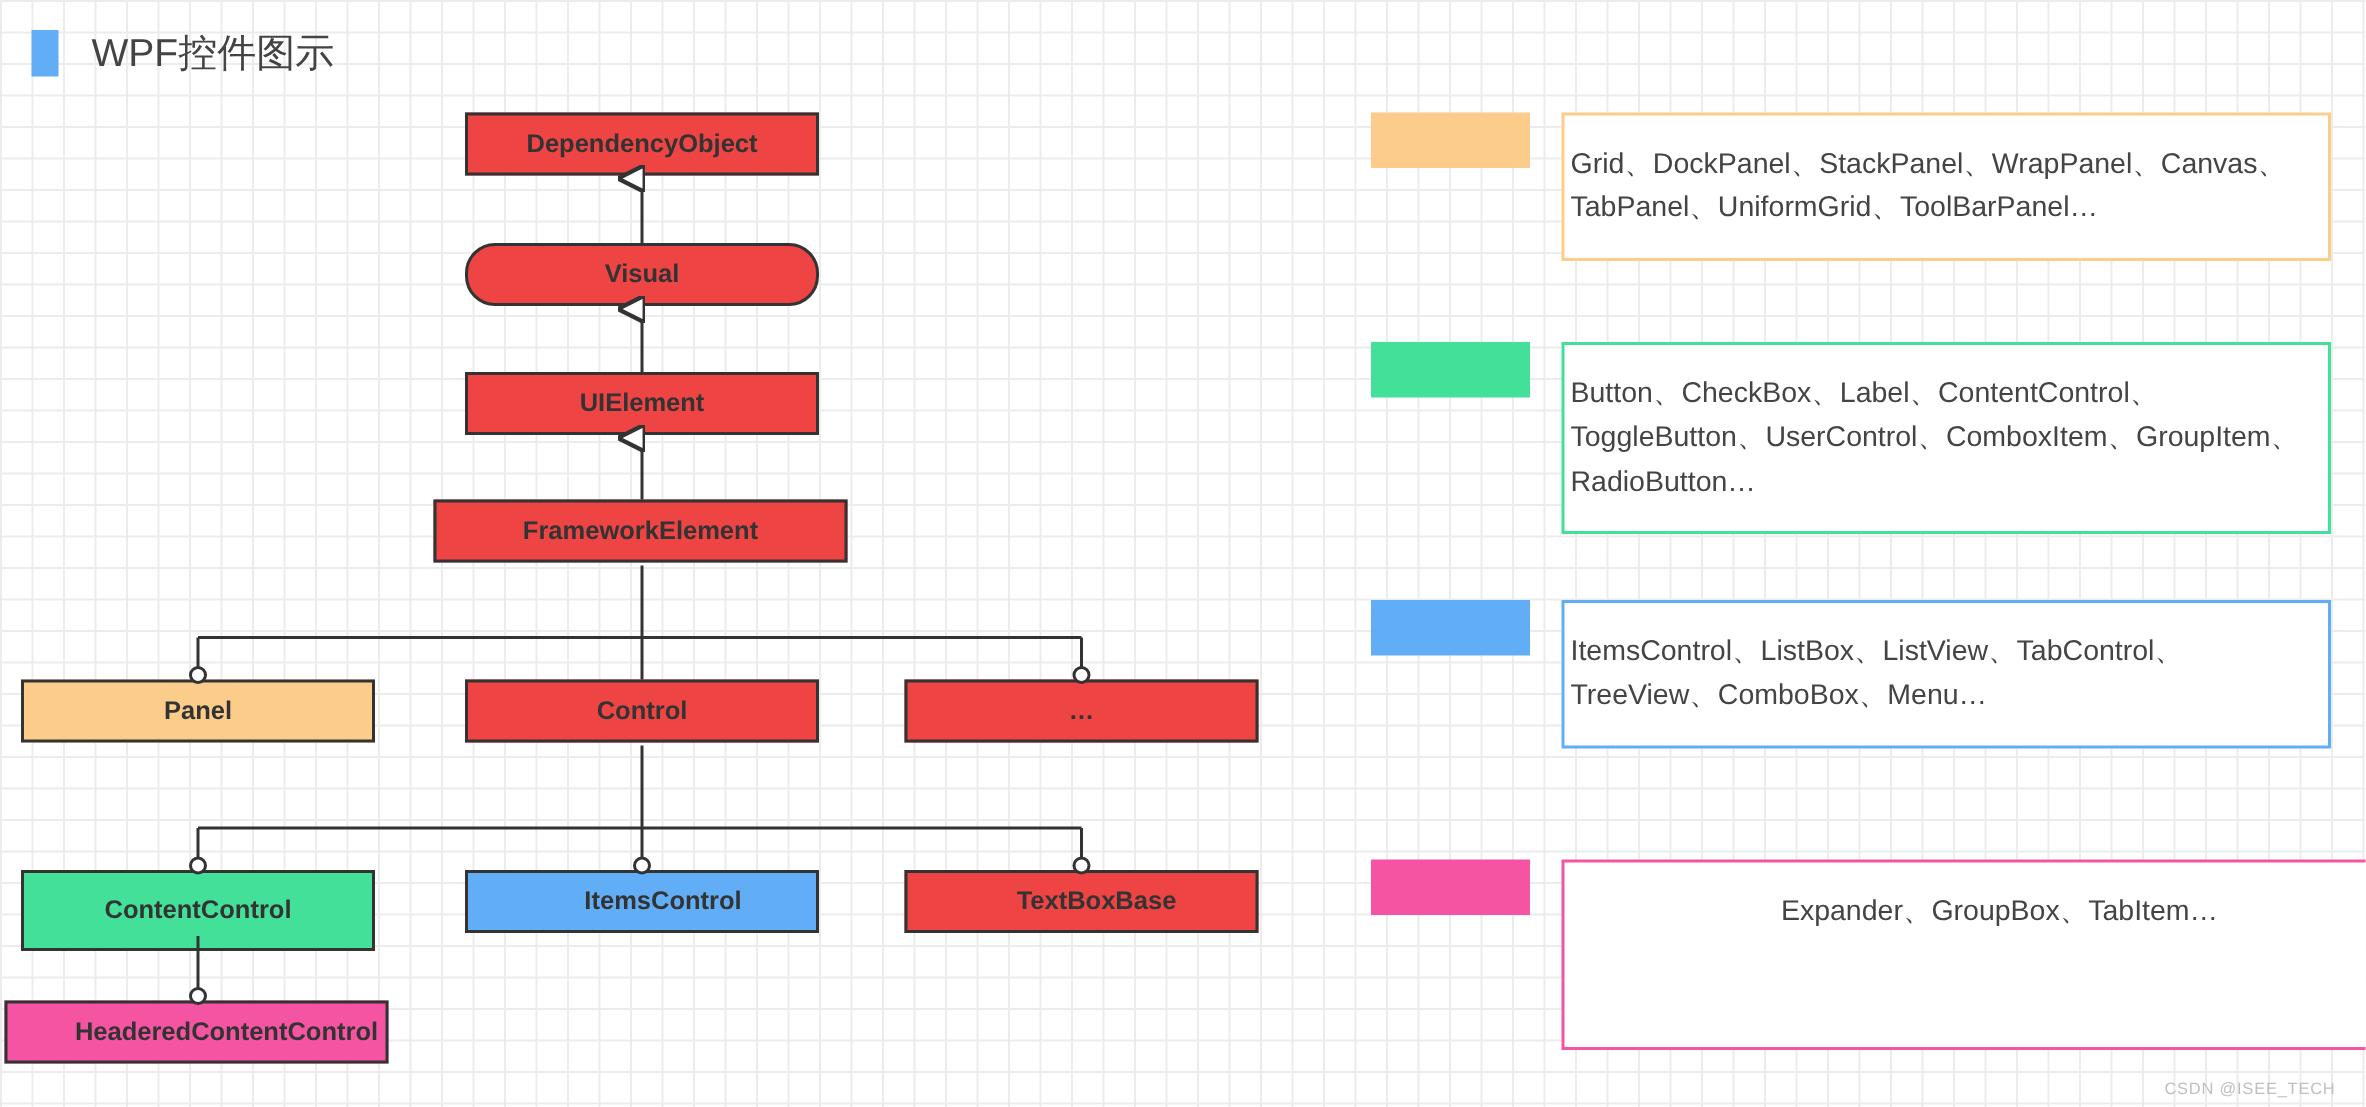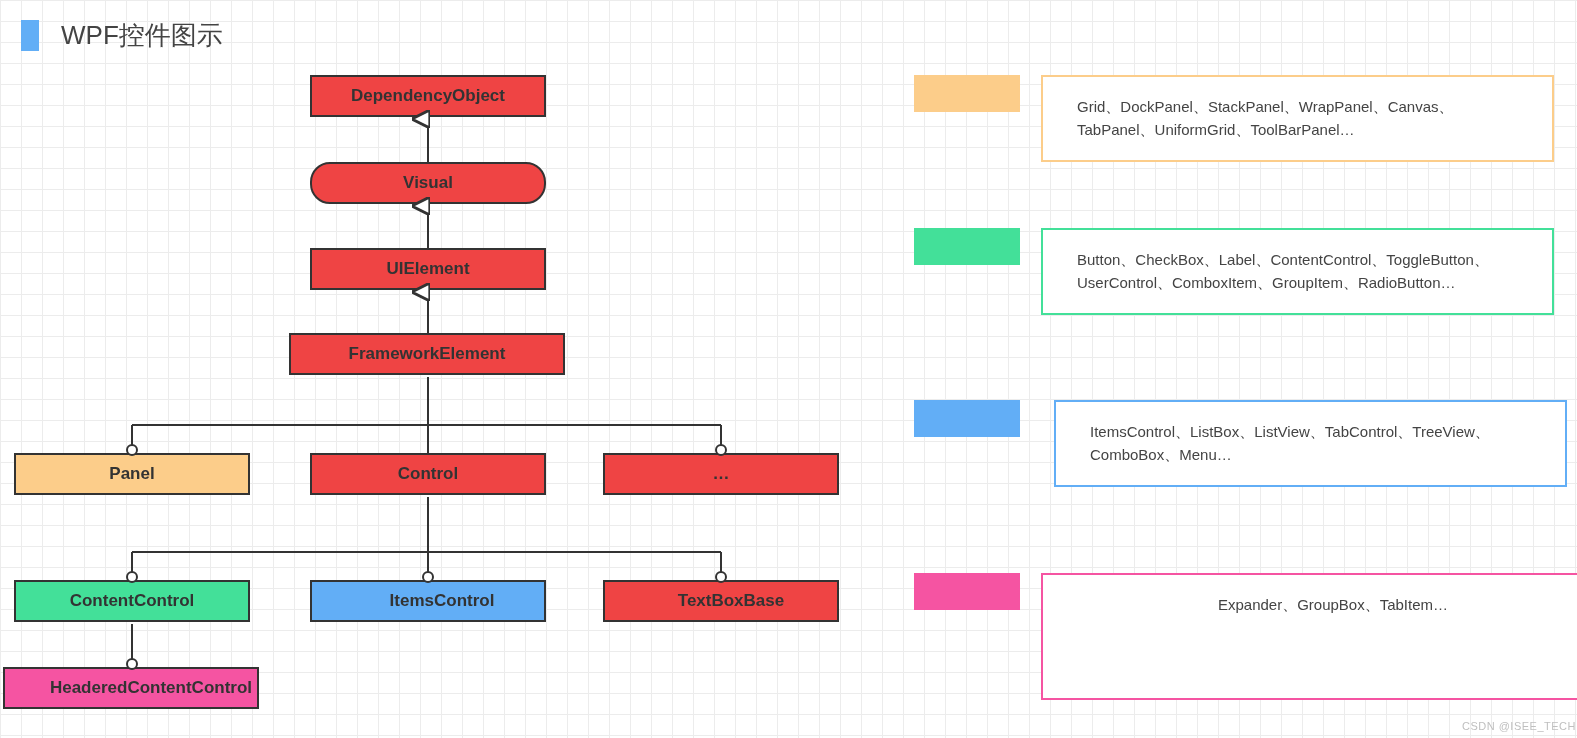--- a/index.html
+++ b/index.html
@@ -47,28 +47,28 @@
 
   .legend { position: absolute; }
   .legend .swatch {
     position: absolute;
     width: 106px; height: 37px;
   }
   .legend .desc {
     position: absolute;
     border: 2px solid;
     background: #fff;
-    padding: 18px 34px;
-    font-size: 15px;
+    padding: 18px 4px;
+    font-size: 19px;
     line-height: 1.55;
     color: #444;
   }
   .watermark {
     position: absolute;
-    right: 1px; bottom: 6px;
+    right: 20px; bottom: 6px;
     font-size: 11px;
     color: #bfbfbf;
     letter-spacing: .5px;
   }
 </style>
 </head>
 <body>
 
 <div class="title-bar">
   <div class="accent"></div>
@@ -77,21 +77,21 @@
 
 <div class="node" style="left:310px; top:75px;  width:236px; height:42px;">DependencyObject</div>
 <div class="node" style="left:310px; top:162px; width:236px; height:42px;border-radius:20px;">Visual</div>
 <div class="node" style="left:310px; top:248px; width:236px; height:42px;">UIElement</div>
 <div class="node" style="left:289px; top:333px; width:276px; height:42px;">FrameworkElement</div>
 
 <div class="node orange" style="left:14px;  top:453px; width:236px; height:42px;">Panel</div>
 <div class="node" style="left:310px; top:453px; width:236px; height:42px;">Control</div>
 <div class="node" style="left:603px; top:453px; width:236px; height:42px;">…</div>
 
-<div class="node green" style="left:14px;  top:580px; width:236px; height:42px;">ContentControl</div>
+<div class="node green" style="left:14px;  top:580px; width:236px; height:54px;">ContentControl</div>
 <div class="node blue" style="left:310px; top:580px; width:236px; height:42px;padding-left:28px;">ItemsControl</div>
 <div class="node" style="left:603px; top:580px; width:236px; height:42px;padding-left:20px;">TextBoxBase</div>
 
 <div class="node pink" style="left:3px;   top:667px; width:256px; height:42px;">HeaderedContentControl</div>
 
 <svg class="tree" width="900" height="740">
   <defs>
     <marker id="tri" viewBox="0 0 10 10" refX="5" refY="9" markerWidth="9" markerHeight="9" orient="auto">
       <path d="M0,10 L5,0 L10,10 Z" fill="#fff" stroke="#333" stroke-width="1.6"></path>
     </marker>
@@ -129,19 +129,19 @@
 </svg>
 
 <div class="legend">
   <div class="swatch" style="left:914px; top:75px;  background:#fccd8a;"></div>
   <div class="desc" style="left:1041px; top:75px;  width:513px; border-color:#fccd8a;">Grid、DockPanel、StackPanel、WrapPanel、Canvas、TabPanel、UniformGrid、ToolBarPanel…</div>
 
   <div class="swatch" style="left:914px; top:228px; background:#43e099;"></div>
   <div class="desc" style="left:1041px; top:228px; width:513px; border-color:#43e099;">Button、CheckBox、Label、ContentControl、ToggleButton、UserControl、ComboxItem、GroupItem、RadioButton…</div>
 
   <div class="swatch" style="left:914px; top:400px; background:#62aef6;"></div>
-  <div class="desc" style="left:1041px; top:400px; width:513px; border-color:#62aef6;margin-left:13px;">ItemsControl、ListBox、ListView、TabControl、TreeView、ComboBox、Menu…</div>
+  <div class="desc" style="left:1041px; top:400px; width:513px; border-color:#62aef6;">ItemsControl、ListBox、ListView、TabControl、TreeView、ComboBox、Menu…</div>
 
   <div class="swatch" style="left:914px; top:573px; background:#f554a2;"></div>
   <div class="desc" style="left:1041px; top:573px; width:584px; height:127px; border-color:#f554a2;text-align:center;">Expander、GroupBox、TabItem…</div>
 </div>
 
 <div class="watermark">CSDN @ISEE_TECH</div>
 
 </body></html>

